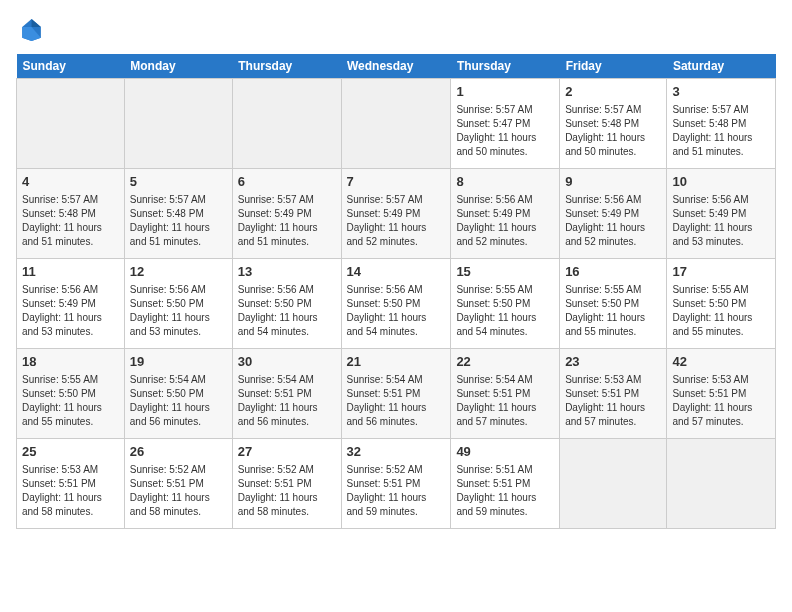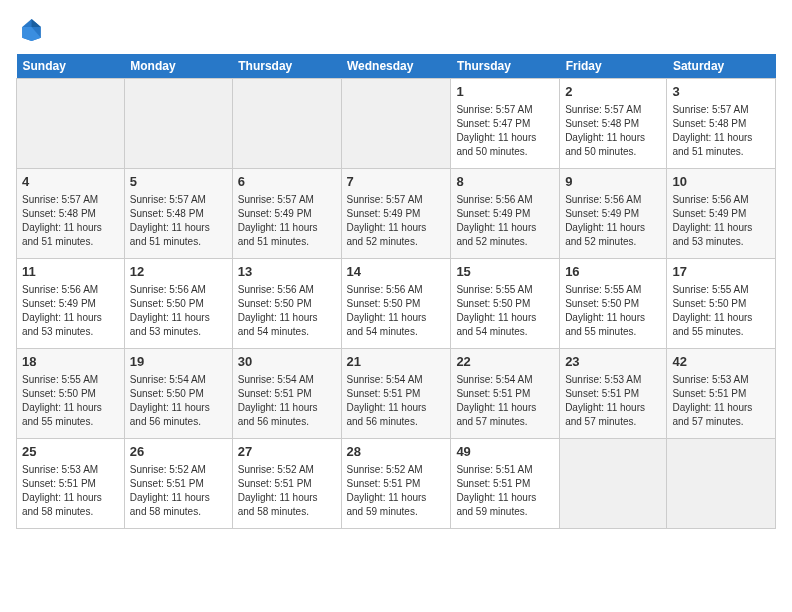--- a/index.html
+++ b/index.html
@@ -154,19 +154,19 @@
         <td><span class="day-num">30</span><span>Sunrise: 5:54 AM<br>Sunset: 5:51 PM<br>Daylight: 11 hours and 56 minutes.</span></td>
         <td><span class="day-num">21</span><span>Sunrise: 5:54 AM<br>Sunset: 5:51 PM<br>Daylight: 11 hours and 56 minutes.</span></td>
         <td><span class="day-num">22</span><span>Sunrise: 5:54 AM<br>Sunset: 5:51 PM<br>Daylight: 11 hours and 57 minutes.</span></td>
         <td><span class="day-num">23</span><span>Sunrise: 5:53 AM<br>Sunset: 5:51 PM<br>Daylight: 11 hours and 57 minutes.</span></td>
         <td><span class="day-num">42</span><span>Sunrise: 5:53 AM<br>Sunset: 5:51 PM<br>Daylight: 11 hours and 57 minutes.</span></td>
       </tr>
       <tr>
         <td><span class="day-num">25</span><span>Sunrise: 5:53 AM<br>Sunset: 5:51 PM<br>Daylight: 11 hours and 58 minutes.</span></td>
         <td><span class="day-num">26</span><span>Sunrise: 5:52 AM<br>Sunset: 5:51 PM<br>Daylight: 11 hours and 58 minutes.</span></td>
         <td><span class="day-num">27</span><span>Sunrise: 5:52 AM<br>Sunset: 5:51 PM<br>Daylight: 11 hours and 58 minutes.</span></td>
-        <td><span class="day-num">28</span><span>Sunrise: 5:52 AM<br>Sunset: 5:51 PM<br>Daylight: 11 hours and 59 minutes.</span></td>
+        <td><span class="day-num">32</span><span>Sunrise: 5:52 AM<br>Sunset: 5:51 PM<br>Daylight: 11 hours and 59 minutes.</span></td>
         <td><span class="day-num">49</span><span>Sunrise: 5:51 AM<br>Sunset: 5:51 PM<br>Daylight: 11 hours and 59 minutes.</span></td>
         <td class="empty"></td>
         <td class="empty"></td>
       </tr>
     </tbody>
 </table>
 
 </body></html>

